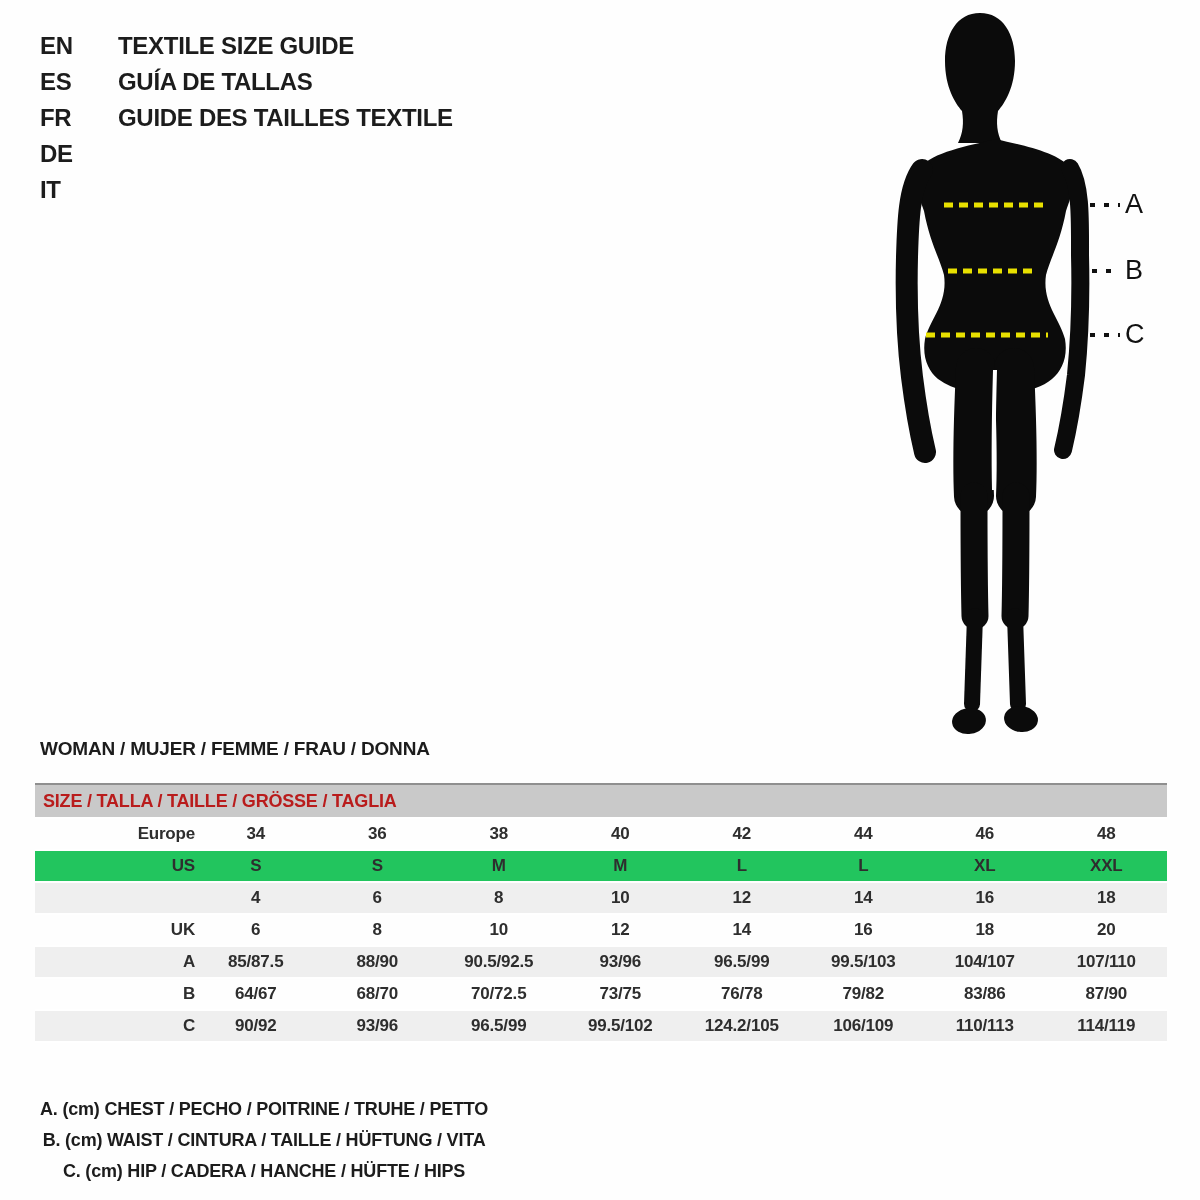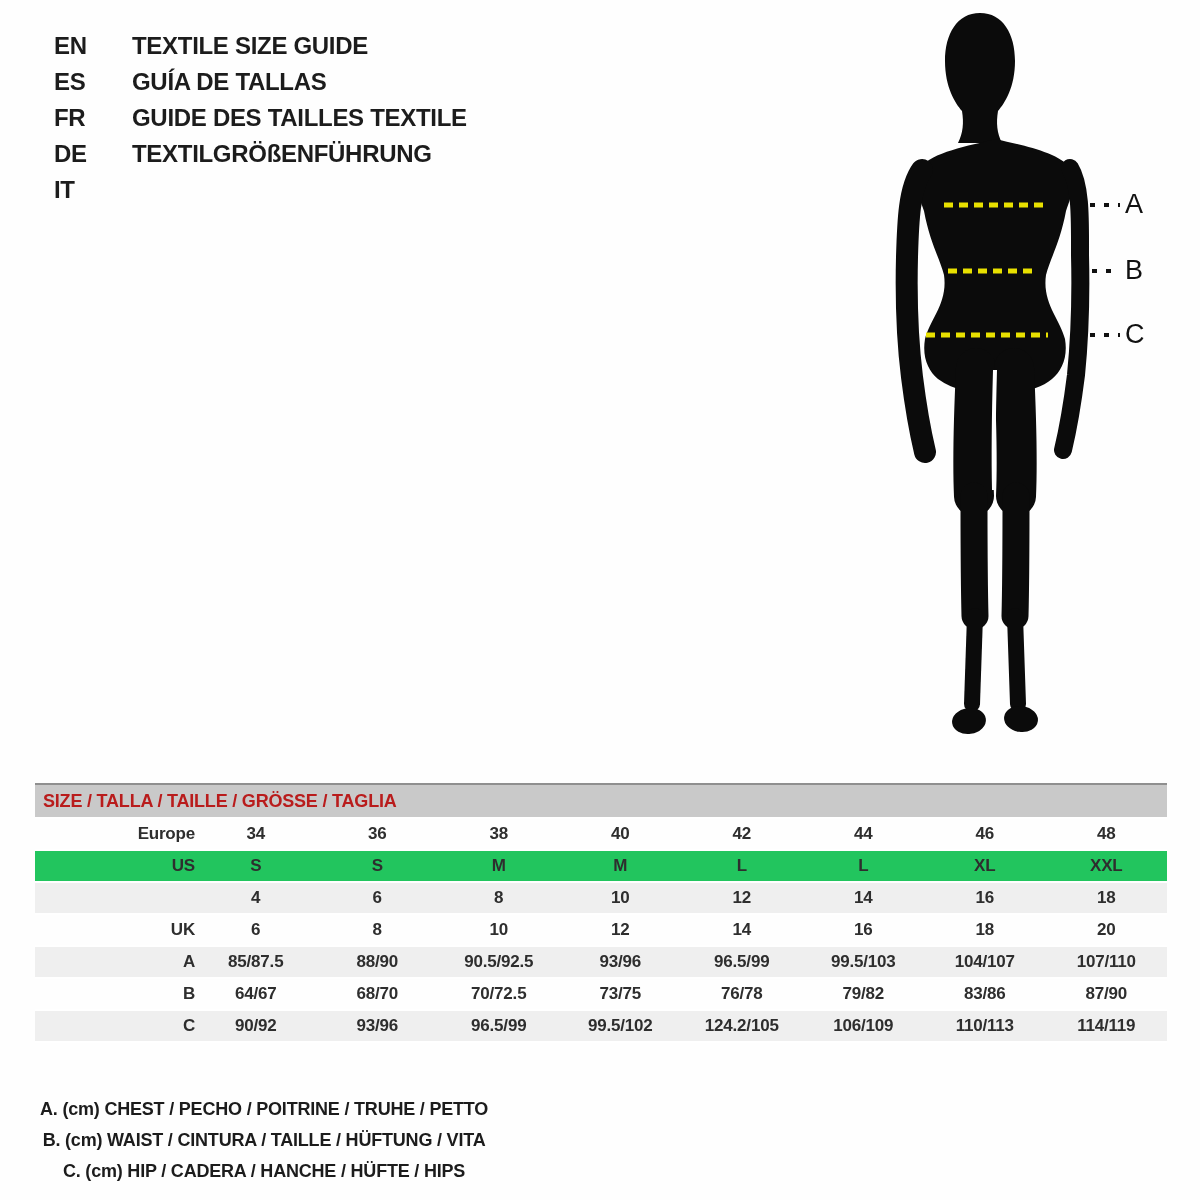--- a/index.html
+++ b/index.html
@@ -4,21 +4,21 @@
 <style>
   html,body{margin:0;padding:0;background:#ffffff;}
   .page{
     position:relative;width:1200px;height:1200px;overflow:hidden;
     background:#fefefe;color:#1c1c1c;
     font-family:"Liberation Sans","DejaVu Sans",sans-serif;
   }
   
   .lang-block{position:absolute;left:40px;top:28px;}
   .lang-row{display:flex;line-height:36px;font-size:24px;font-weight:bold;letter-spacing:-0.3px;}
-  .lang-code{width:78px;flex:0 0 78px;margin-left:14px;}
+  .lang-code{width:78px;flex:0 0 78px;}
   .lang-label{white-space:nowrap;}
 
   
   .fig-svg{position:absolute;left:880px;top:0;}
   .fig-label{
     position:absolute;font-size:27px;font-weight:normal;color:#111;
     width:40px;text-align:left;left:1125px;
   }
   .fig-label.a{top:189px;}
   .fig-label.b{top:255px;}
@@ -66,21 +66,20 @@
     <div class="lang-row">
       <span class="lang-code">ES</span>
       <span class="lang-label">GUÍA DE TALLAS</span>
     </div>
     <div class="lang-row">
       <span class="lang-code">FR</span>
       <span class="lang-label">GUIDE DES TAILLES TEXTILE</span>
     </div>
     <div class="lang-row">
       <span class="lang-code">DE</span>
-      <span class="lang-label">TEXTILGRÖßENFÜHRUNG</span>
     </div>
     <div class="lang-row">
       <span class="lang-code">IT</span>
     </div>
   </div>
 
   <svg class="fig-svg" width="290" height="745" viewBox="0 0 290 745" aria-hidden="true">
     <g fill="#0b0b0b" stroke="none">
 
       <path d="M100,13 C123,13 135,34 135,61 C135,87 125,103 118,111 C116,123 117,133 122,143 L78,143 C83,133 84,123 82,111 C75,103 65,87 65,61 C65,34 77,13 100,13 Z"></path>
@@ -114,20 +113,21 @@
       <path d="M210,205 H240"></path>
       <path d="M212,271 H240"></path>
       <path d="M210,335 H240"></path>
     </g>
   </svg>
 
   <span class="fig-label a">A</span>
   <span class="fig-label b">B</span>
   <span class="fig-label c">C</span>
 
+  <div class="section-heading">WOMAN / MUJER / FEMME / FRAU / DONNA</div>
 
   <table class="size-table">
     <colgroup>
       <col class="col-label">
         <col>
         <col>
         <col>
         <col>
         <col>
         <col>

